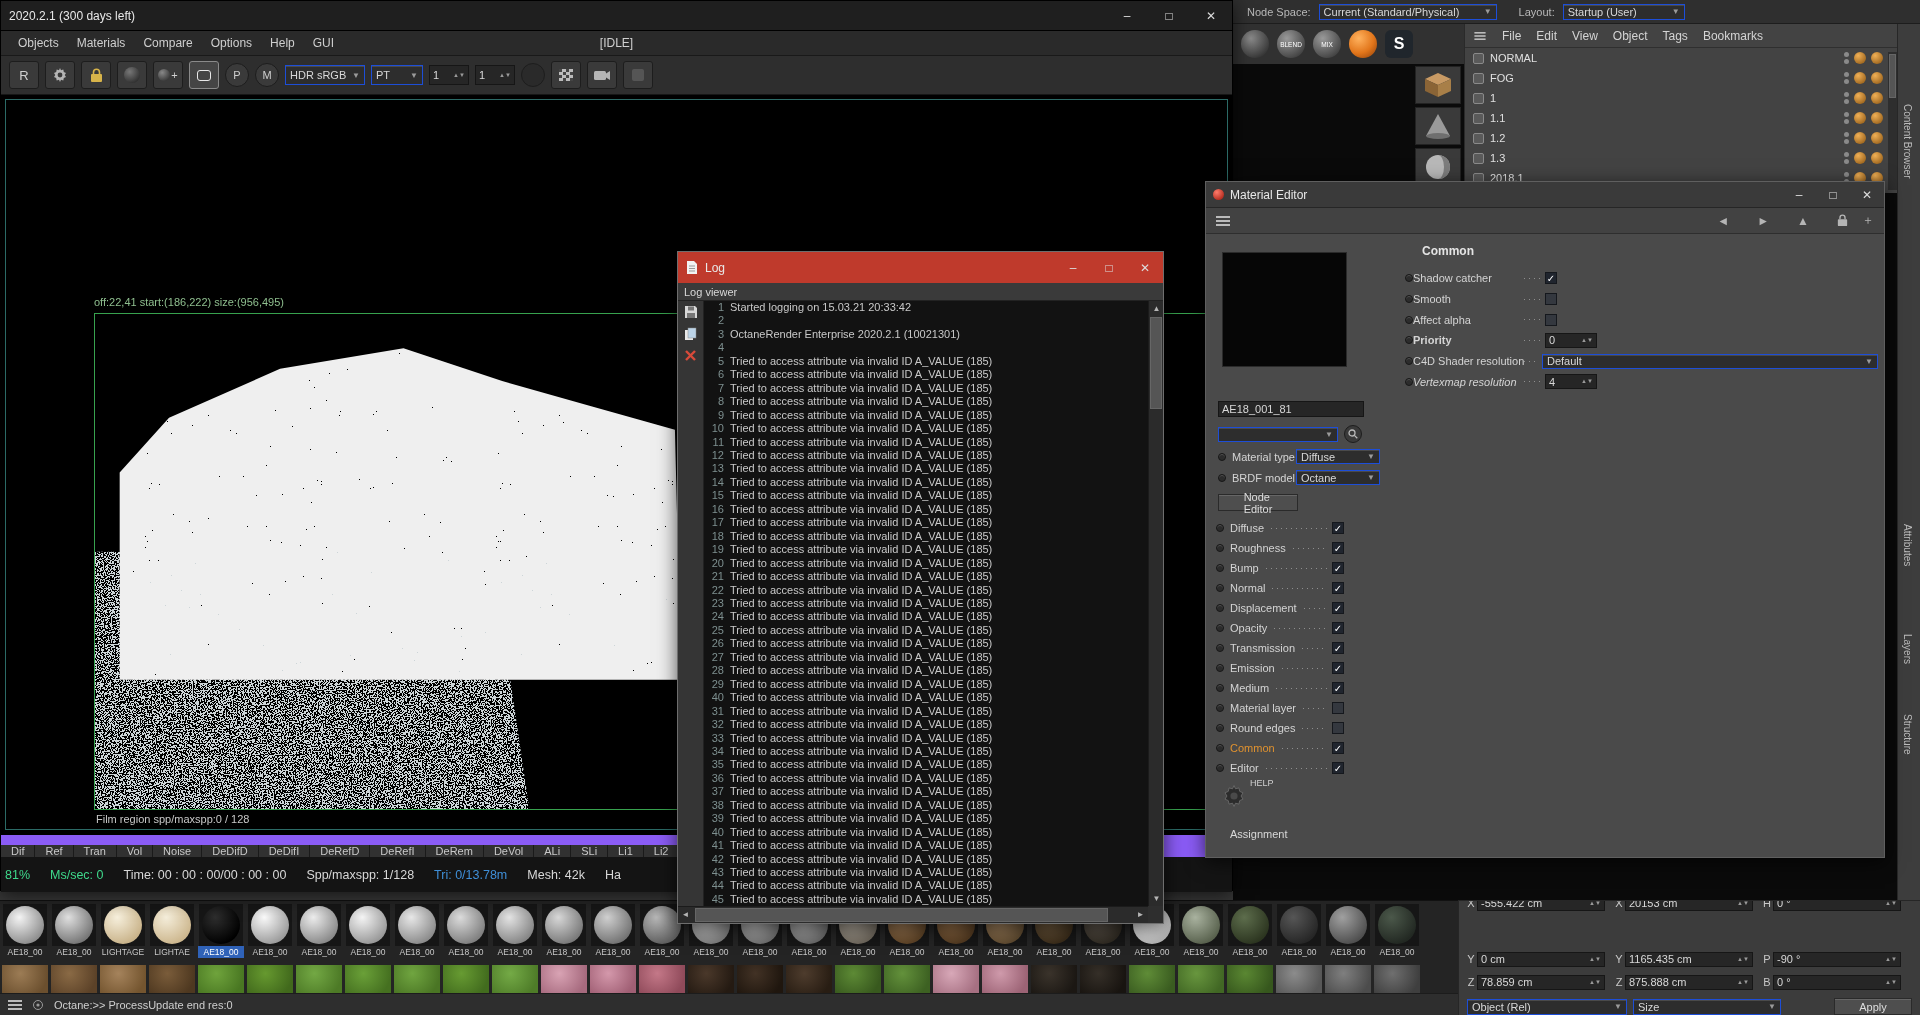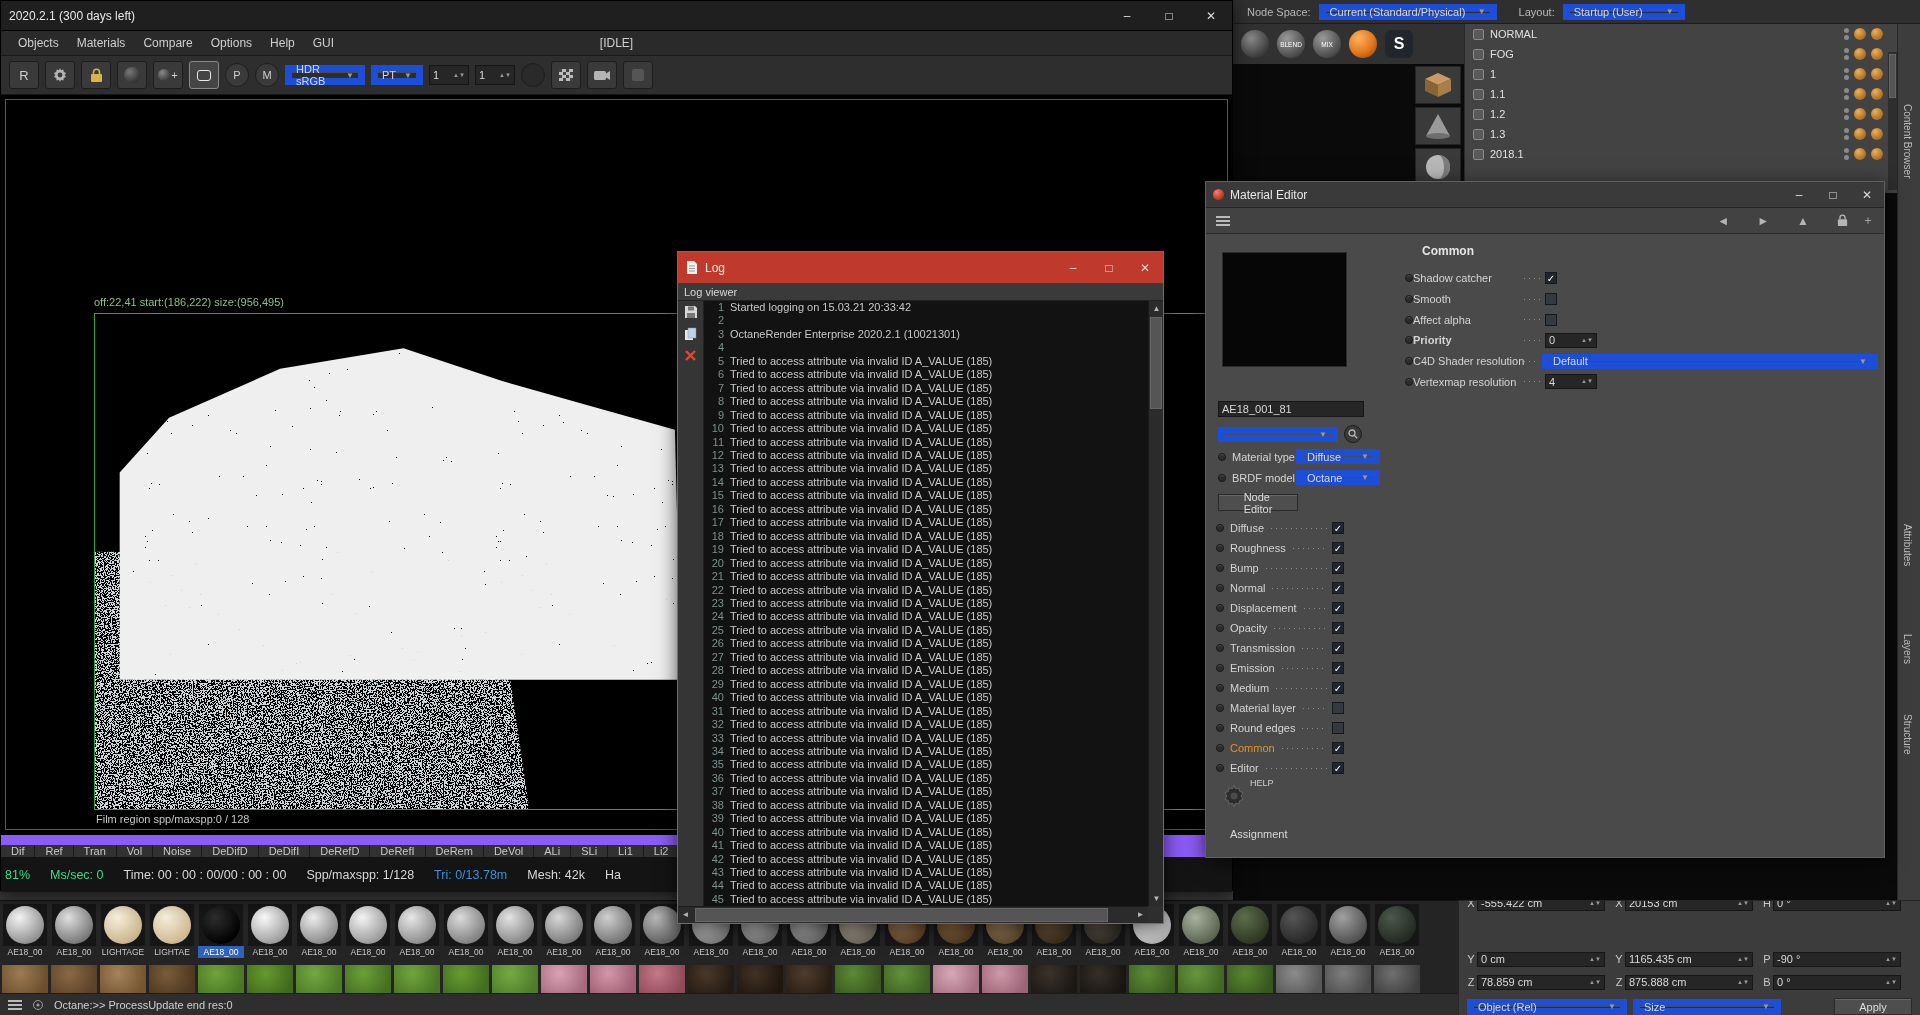--- a/index.html
+++ b/index.html
@@ -2,21 +2,21 @@
 <html><head>
 <meta charset="utf-8">
 <style>
 *{margin:0;padding:0;box-sizing:border-box;font-family:"Liberation Sans",sans-serif}
 html,body{width:1920px;height:1015px;overflow:hidden;background:#383838;color:#d8d8d8;position:relative}
 .abs{position:absolute}
 .win{position:absolute;box-shadow:0 4px 18px rgba(0,0,0,.65)}
 .titlebar{display:flex;align-items:center;color:#e8e8e8;font-size:12px}
 .winbtns{margin-left:auto;display:flex;height:100%}
 .wbtn{width:42px;height:100%;display:flex;align-items:center;justify-content:center;color:#ddd;font-size:12px;cursor:default}
-.dd{background:#2d2d2d;border:7px solid #1d4ed8;box-shadow:inset 0 1px 0 #4a4a4a;color:#d8d8d8;font-size:11px;display:flex;align-items:center;padding:0 4px;height:16px}
+.dd{background:#2d2d2d;border:1px solid #1d4ed8;box-shadow:inset 0 1px 0 #4a4a4a;color:#d8d8d8;font-size:11px;display:flex;align-items:center;padding:0 4px;height:16px}
 .dd .arr{margin-left:auto;font-size:8px;color:#9a9a9a;padding-left:4px}
 .nf{background:#262626;border:1px solid #161616;color:#d8d8d8;font-size:11px;display:flex;align-items:center;padding:0 3px;height:15px}
 .nf .spin{margin-left:auto;display:flex;flex-direction:column;font-size:6px;line-height:5px;color:#9a9a9a}
 .cb{width:12px;height:12px;background:#34383f;border:1px solid #15181d;display:flex;align-items:center;justify-content:center;font-size:10px;color:#fff}
 .cb.on{background:#20252e}
 .anim-dot{width:8px;height:8px;border-radius:50%;background:#2c2c2c;border:1px solid #171717;box-shadow:inset 0 1px 0 #555;flex:none}
 .dots{flex:1;height:3px;margin:0 5px;background-image:radial-gradient(circle,#8f8f8f .8px,transparent 1px);background-size:5px 3px;background-repeat:repeat-x;align-self:center}
 .mono{font-family:"DejaVu Sans Mono",monospace}
 
 #octane-window{left:0;top:0;width:1233px;height:891px;background:#232323;border:1px solid #000}
@@ -129,20 +129,29 @@
   <div id="dock-icons" style="display:flex;gap:8px;align-items:center">
       <div class="dock-ball" style="background: radial-gradient(circle at 35% 30%, rgb(138, 138, 138), rgb(30, 30, 30));"></div>
       <div class="dock-ball" style="background: radial-gradient(circle at 35% 30%, rgb(154, 154, 154), rgb(42, 42, 42));">BLEND</div>
       <div class="dock-ball" style="background: radial-gradient(circle at 35% 30%, rgb(154, 154, 154), rgb(42, 42, 42));">MIX</div>
       <div class="dock-ball" style="background: radial-gradient(circle at 35% 30%, rgb(255, 178, 94), rgb(226, 118, 27) 55%, rgb(138, 60, 8));"></div>
       <div class="dock-ball" style="background: rgb(32, 38, 44); border-radius: 6px; font-size: 16px; font-weight: bold;">S</div>
     </div>
 </div>
 
 <div class="abs" id="om-panel">
+  <div id="c4d-menus">
+    <div class="hamb" style="transform:scale(.8)"></div>
+  <div class="c4d-menu">File</div>
+      <div class="c4d-menu">Edit</div>
+      <div class="c4d-menu">View</div>
+      <div class="c4d-menu">Object</div>
+      <div class="c4d-menu">Tags</div>
+      <div class="c4d-menu">Bookmarks</div>
+    </div>
   <div id="om-rows">
       <div class="om-row">
         <div style="width: 11px; height: 11px; border: 1px solid rgb(138, 138, 138); border-radius: 2px; background: rgb(90, 90, 90);"></div>
         <div class="om-label">NORMAL</div>
         <div class="om-right">
           <div class="vis-dots">
             <i></i>
             <i></i>
           </div>
           <div class="mat-ball"></div>
@@ -912,21 +921,21 @@
         <div class="anim-dot"></div>
         <div class="lbl" style="width: 104px; display: flex;">C4D Shader resolution</div>
         <div class="fill" style="max-width: 18px;"></div>
         <div class="dd" style="width: 336px; height: 15px;">
           <div style="font-size: 11px;">Default</div>
           <div class="arr">▼</div>
         </div>
       </div>
       <div class="crow">
         <div class="anim-dot"></div>
-        <div class="lbl" style="width: 104px; display: flex;">Vertexmap resolution</div>
+        <div class="lbl" style="width: 104px; display: flex; font-style: italic;">Vertexmap resolution</div>
         <div class="fill" style="max-width: 18px;"></div>
         <div class="nf" style="width: 52px;">
           <div style="font-size: 11px;">4</div>
           <div class="spin">▲▼</div>
         </div>
       </div>
     </div>
 </div>
 
 <div class="win" id="log-window">

